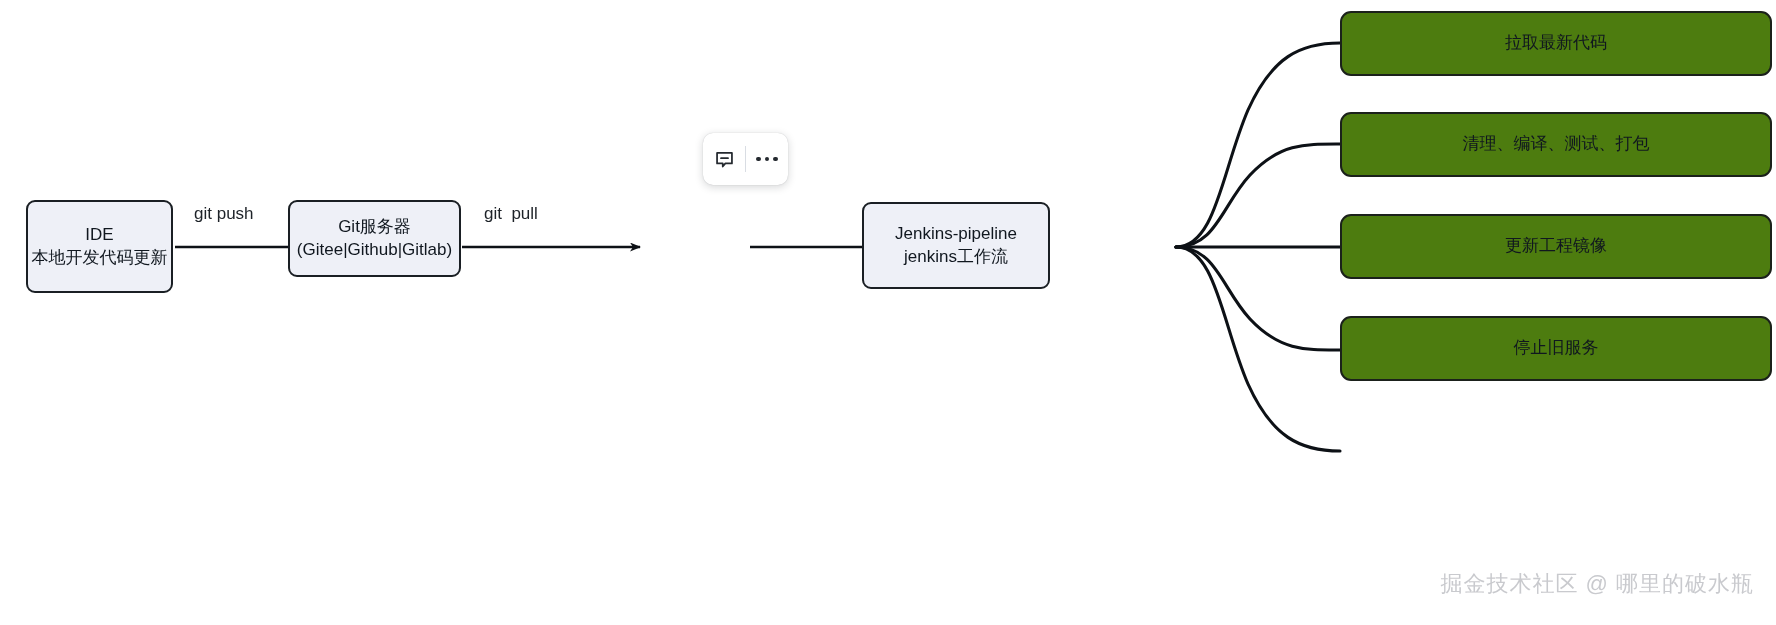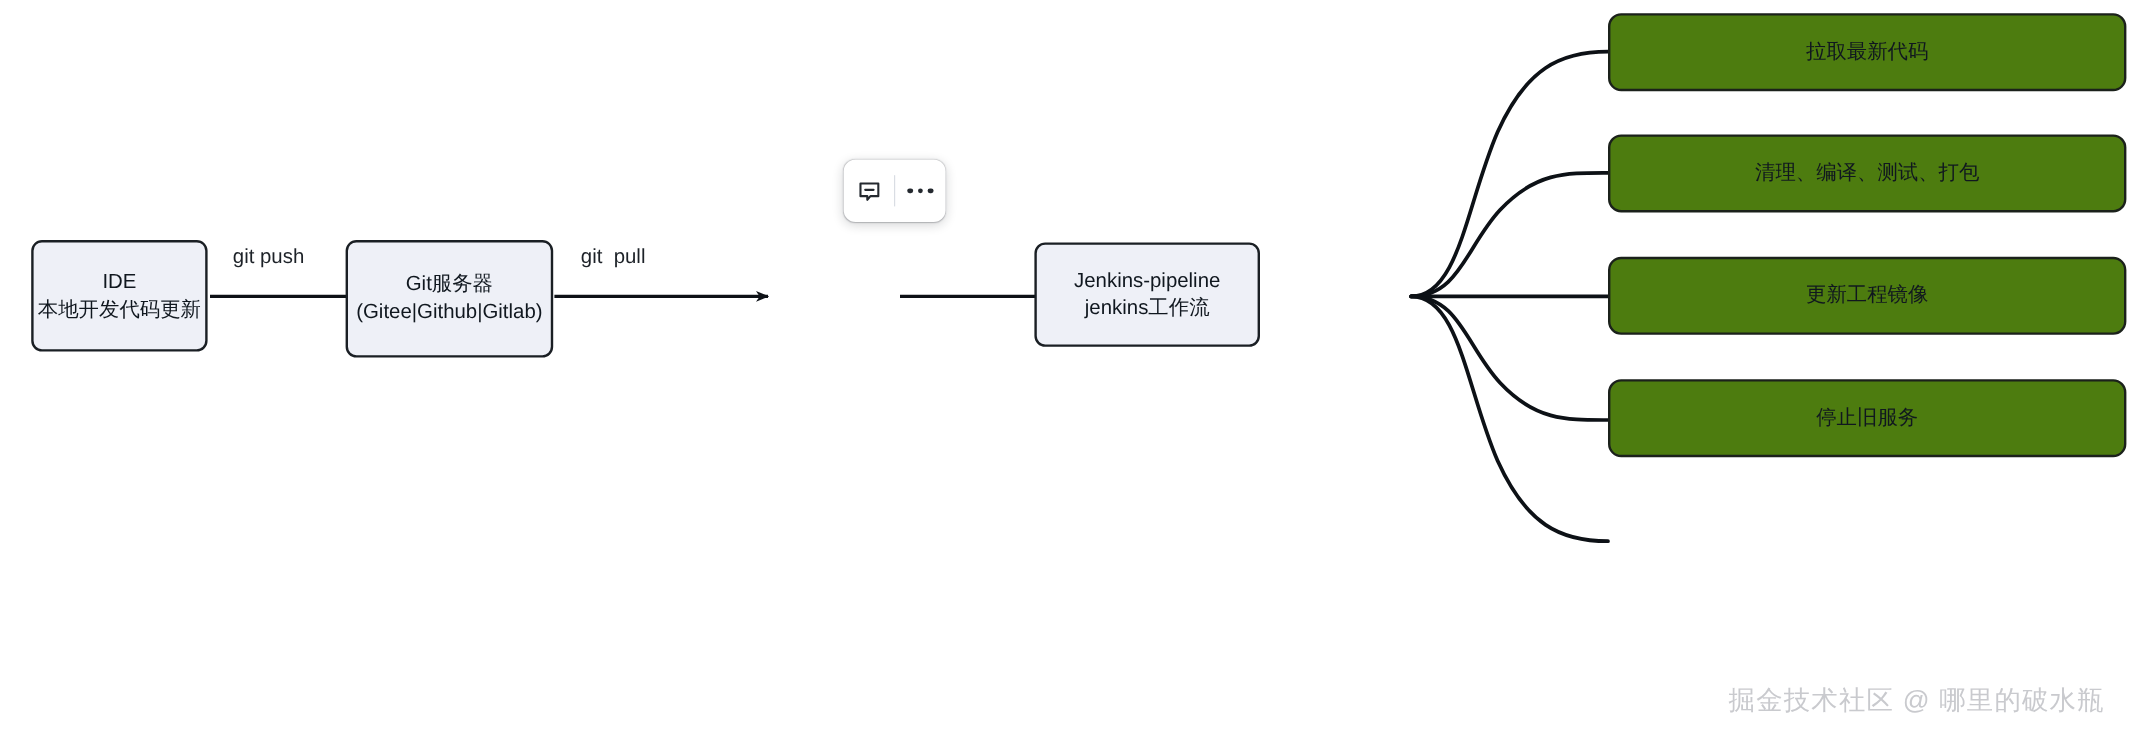--- a/index.html
+++ b/index.html
@@ -150,21 +150,21 @@
       <path d="M1176,247 C1216,247 1222,205 1250,175 C1280,143 1306,144 1340,144"></path>
       <path d="M1176,247 L1340,247"></path>
       <path d="M1176,247 C1216,247 1222,289 1250,319 C1280,351 1306,350 1340,350"></path>
       <path d="M1176,247 C1216,247 1222,324 1248,384 C1272,437 1300,451 1340,451"></path>
     </g>
   </svg>
 
   <div class="node node-blue" style="left:26px; top:200px; width:147px; height:93px;">IDE
 本地开发代码更新</div>
 
-  <div class="node node-blue" style="left:288px; top:200px; width:173px; height:98px;">Git服务器
+  <div class="node node-blue" style="left:288px; top:200px; width:173px; height:77px;">Git服务器
 (Gitee|Github|Gitlab)</div>
 
 
   <div class="node node-blue" style="left:862px; top:202px; width:188px; height:87px;">Jenkins-pipeline
 jenkins工作流</div>
 
   <span class="edge-label" style="left:194px; top:204px;">git push</span>
 
   <span class="edge-label" style="left:484px; top:204px;">git  pull</span>
 

